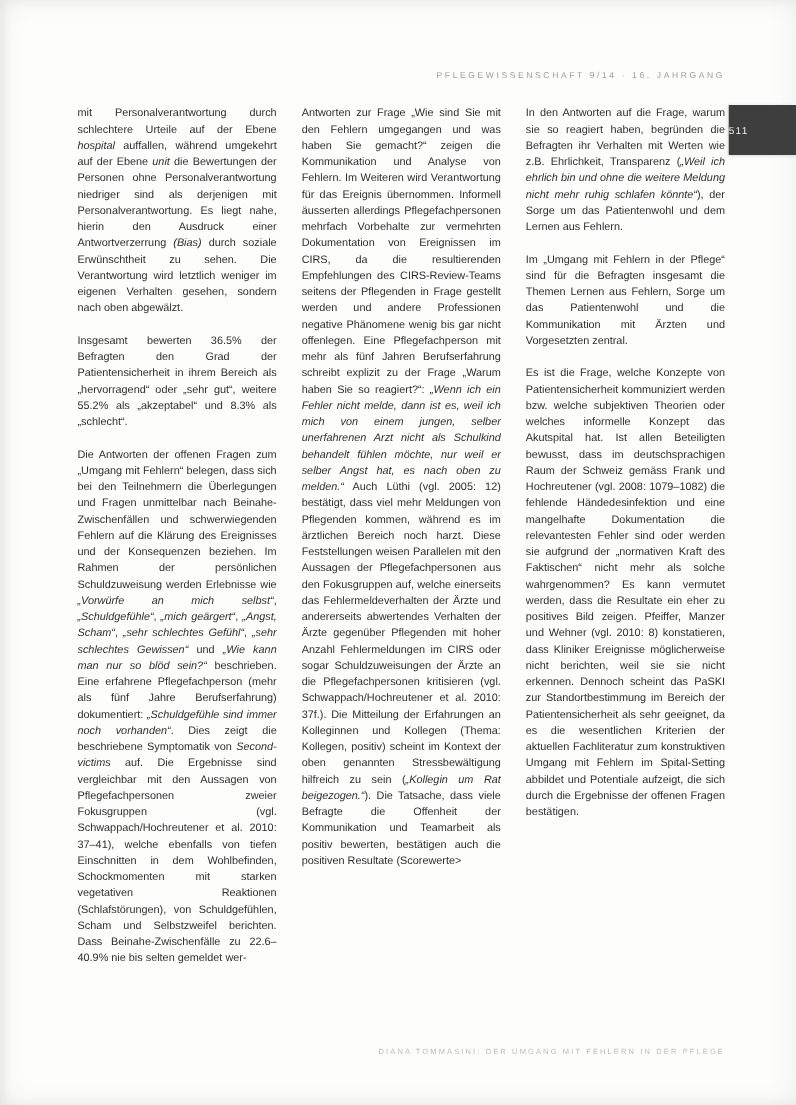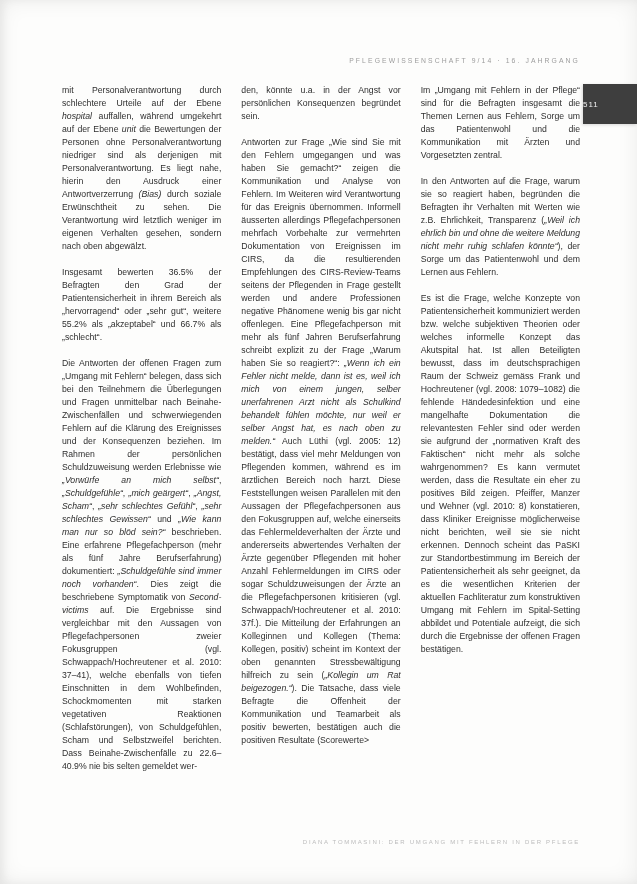--- a/index.html
+++ b/index.html
@@ -54,29 +54,28 @@
 
   <div class="header">PFLEGEWISSENSCHAFT 9/14 · 16. JAHRGANG</div>
 
   <div class="pagetab">
     <span>511</span>
   </div>
 
   <div class="columns">
     <div class="col">
         <p><span>mit Personalverantwortung durch schlechtere Urteile auf der Ebene </span><span class="it">hospital</span><span> auffallen, während umgekehrt auf der Ebene </span><span class="it">unit</span><span> die Bewertungen der Personen ohne Personalverantwortung niedriger sind als derjenigen mit Personalverantwortung. Es liegt nahe, hierin den Ausdruck einer Antwortverzerrung </span><span class="it">(Bias)</span><span> durch soziale Erwünschtheit zu sehen. Die Verantwortung wird letztlich weniger im eigenen Verhalten gesehen, sondern nach oben abgewälzt.</span></p>
-        <p><span>Insgesamt bewerten 36.5% der Befragten den Grad der Patientensicherheit in ihrem Bereich als „hervorragend“ oder „sehr gut“, weitere 55.2% als „akzeptabel“ und 66.7% als „schlecht“.</span></p>
+        <p><span>Insgesamt bewerten 36.5% der Befragten den Grad der Patientensicherheit in ihrem Bereich als „hervorragend“ oder „sehr gut“, weitere 55.2% als „akzeptabel“ und 8.3% als „schlecht“.</span></p>
         <p><span>Die Antworten der offenen Fragen zum „Umgang mit Fehlern“ belegen, dass sich bei den Teilnehmern die Überlegungen und Fragen unmittelbar nach Beinahe-Zwischenfällen und schwerwiegenden Fehlern auf die Klärung des Ereignisses und der Konsequenzen beziehen. Im Rahmen der persönlichen Schuldzuweisung werden Erlebnisse wie </span><span class="it">„Vorwürfe an mich selbst“</span><span>, </span><span class="it">„Schuldgefühle“</span><span>, </span><span class="it">„mich geärgert“</span><span>, </span><span class="it">„Angst, Scham“</span><span>, </span><span class="it">„sehr schlechtes Gefühl“</span><span>, </span><span class="it">„sehr schlechtes Gewissen“</span><span> und </span><span class="it">„Wie kann man nur so blöd sein?“</span><span> beschrieben. Eine erfahrene Pflegefachperson (mehr als fünf Jahre Berufserfahrung) dokumentiert: </span><span class="it">„Schuldgefühle sind immer noch vorhanden“</span><span>. Dies zeigt die beschriebene Symptomatik von </span><span class="it">Second-victims</span><span> auf. Die Ergebnisse sind vergleichbar mit den Aussagen von Pflegefachpersonen zweier Fokusgruppen (vgl. Schwappach/Hochreutener et al. 2010: 37–41), welche ebenfalls von tiefen Einschnitten in dem Wohlbefinden, Schockmomenten mit starken vegetativen Reaktionen (Schlafstörungen), von Schuldgefühlen, Scham und Selbstzweifel berichten. Dass Beinahe-Zwischenfälle zu 22.6–40.9% nie bis selten gemeldet wer-</span></p>
       </div>
     <div class="col">
-        <p><span>den, könnte u.a. in der Angst vor persönlichen Konsequenzen begründet sein.</span></p>
         <p><span>Antworten zur Frage „Wie sind Sie mit den Fehlern umgegangen und was haben Sie gemacht?“ zeigen die Kommunikation und Analyse von Fehlern. Im Weiteren wird Verantwortung für das Ereignis übernommen. Informell äusserten allerdings Pflegefachpersonen mehrfach Vorbehalte zur vermehrten Dokumentation von Ereignissen im CIRS, da die resultierenden Empfehlungen des CIRS-Review-Teams seitens der Pflegenden in Frage gestellt werden und andere Professionen negative Phänomene wenig bis gar nicht offenlegen. Eine Pflegefachperson mit mehr als fünf Jahren Berufserfahrung schreibt explizit zu der Frage „Warum haben Sie so reagiert?“: </span><span class="it">„Wenn ich ein Fehler nicht melde, dann ist es, weil ich mich von einem jungen, selber unerfahrenen Arzt nicht als Schulkind behandelt fühlen möchte, nur weil er selber Angst hat, es nach oben zu melden.“</span><span> Auch Lüthi (vgl. 2005: 12) bestätigt, dass viel mehr Meldungen von Pflegenden kommen, während es im ärztlichen Bereich noch harzt. Diese Feststellungen weisen Parallelen mit den Aussagen der Pflegefachpersonen aus den Fokusgruppen auf, welche einerseits das Fehlermeldeverhalten der Ärzte und andererseits abwertendes Verhalten der Ärzte gegenüber Pflegenden mit hoher Anzahl Fehlermeldungen im CIRS oder sogar Schuldzuweisungen der Ärzte an die Pflegefachpersonen kritisieren (vgl. Schwappach/Hochreutener et al. 2010: 37f.). Die Mitteilung der Erfahrungen an Kolleginnen und Kollegen (Thema: Kollegen, positiv) scheint im Kontext der oben genannten Stressbewältigung hilfreich zu sein (</span><span class="it">„Kollegin um Rat beigezogen.“</span><span>). Die Tatsache, dass viele Befragte die Offenheit der Kommunikation und Teamarbeit als positiv bewerten, bestätigen auch die positiven Resultate (Scorewerte&gt;</span></p>
       </div>
     <div class="col">
+        <p><span>In den Antworten auf die Frage, warum sie so reagiert haben, begründen die Befragten ihr Verhalten mit Werten wie z.B. Ehrlichkeit, Transparenz (</span><span class="it">„Weil ich ehrlich bin und ohne die weitere Meldung nicht mehr ruhig schlafen könnte“</span><span>), der Sorge um das Patientenwohl und dem Lernen aus Fehlern.</span></p>
         <p><span>Im „Umgang mit Fehlern in der Pflege“ sind für die Befragten insgesamt die Themen Lernen aus Fehlern, Sorge um das Patientenwohl und die Kommunikation mit Ärzten und Vorgesetzten zentral.</span></p>
-        <p><span>In den Antworten auf die Frage, warum sie so reagiert haben, begründen die Befragten ihr Verhalten mit Werten wie z.B. Ehrlichkeit, Transparenz (</span><span class="it">„Weil ich ehrlich bin und ohne die weitere Meldung nicht mehr ruhig schlafen könnte“</span><span>), der Sorge um das Patientenwohl und dem Lernen aus Fehlern.</span></p>
         <p><span>Es ist die Frage, welche Konzepte von Patientensicherheit kommuniziert werden bzw. welche subjektiven Theorien oder welches informelle Konzept das Akutspital hat. Ist allen Beteiligten bewusst, dass im deutschsprachigen Raum der Schweiz gemäss Frank und Hochreutener (vgl. 2008: 1079–1082) die fehlende Händedesinfektion und eine mangelhafte Dokumentation die relevantesten Fehler sind oder werden sie aufgrund der „normativen Kraft des Faktischen“ nicht mehr als solche wahrgenommen? Es kann vermutet werden, dass die Resultate ein eher zu positives Bild zeigen. Pfeiffer, Manzer und Wehner (vgl. 2010: 8) konstatieren, dass Kliniker Ereignisse möglicherweise nicht berichten, weil sie sie nicht erkennen. Dennoch scheint das PaSKI zur Standortbestimmung im Bereich der Patientensicherheit als sehr geeignet, da es die wesentlichen Kriterien der aktuellen Fachliteratur zum konstruktiven Umgang mit Fehlern im Spital-Setting abbildet und Potentiale aufzeigt, die sich durch die Ergebnisse der offenen Fragen bestätigen.</span></p>
       </div>
   </div>
 
   <div class="footer">Diana Tommasini: Der Umgang mit Fehlern in der Pflege</div>
 
 </div>
 
 </body></html>

